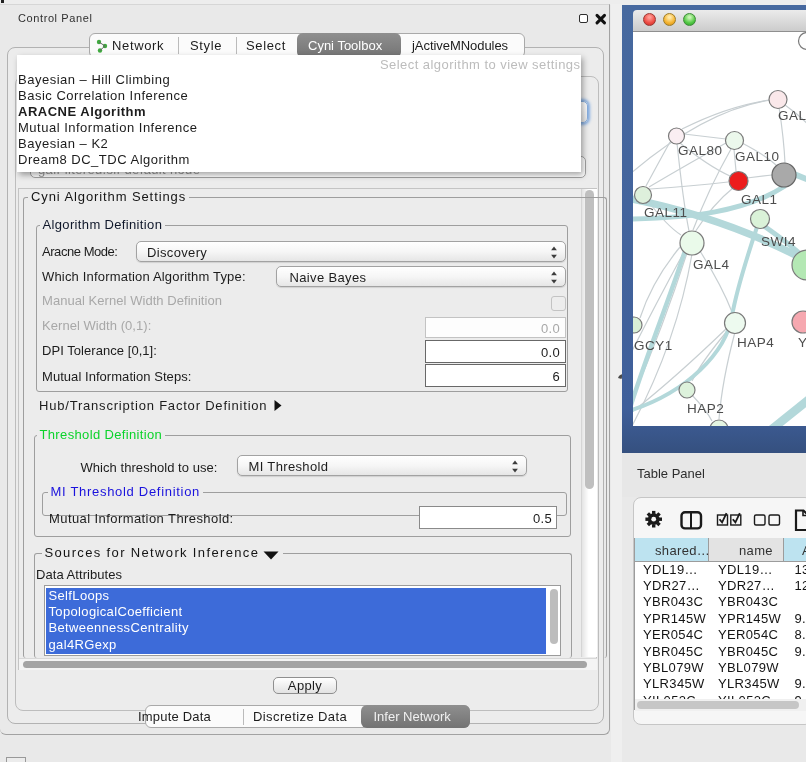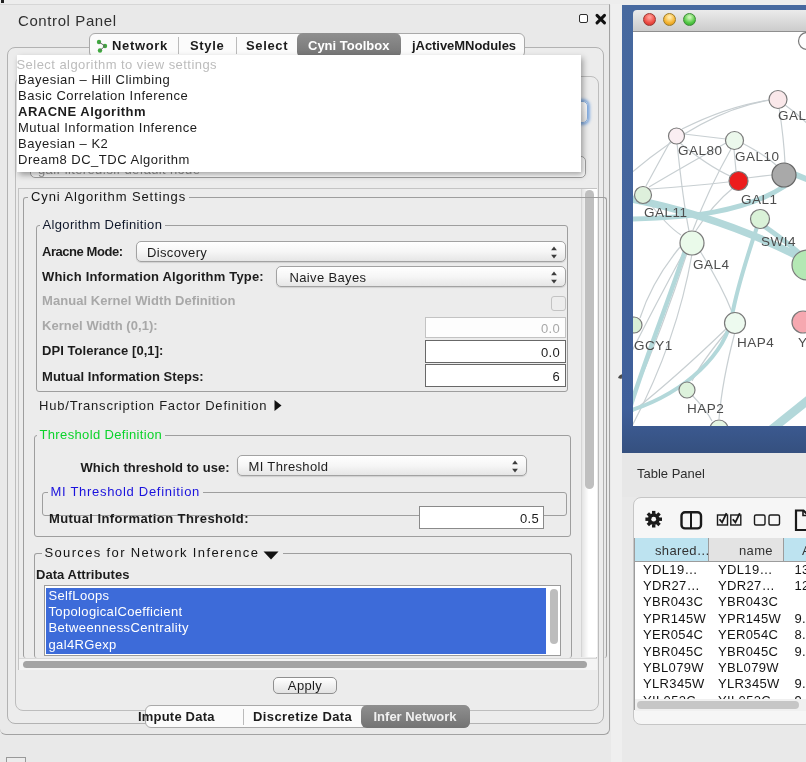--- a/index.html
+++ b/index.html
@@ -1,34 +1,34 @@
 <!DOCTYPE html>
 <html><head>
 <meta charset="utf-8">
 <style>
 html,body{margin:0;padding:0}
 body{width:806px;height:762px;background:#e9e9e9;font-family:"Liberation Sans",sans-serif;overflow:hidden;position:relative;font-size:13px;color:#1c1c1c;letter-spacing:0.35px}
 .abs{position:absolute}
 .grp{position:absolute;border:1px solid #9e9e9e;border-radius:3px;box-sizing:border-box}
 .gt{position:absolute;top:-8px;background:#ececec;padding:0 3px;line-height:13px;white-space:nowrap}
-.lbl{position:absolute;font-weight:bold;white-space:nowrap;letter-spacing:0.05px}
+.lbl{position:absolute;font-weight:normal;white-space:nowrap;letter-spacing:0.05px}
 .combo{position:absolute;border:1px solid #a2a2a2;border-radius:5px;background:linear-gradient(#ffffff,#f6f6f6 50%,#e6e6e6);box-shadow:0 1px 1px rgba(0,0,0,.12);box-sizing:border-box}
 .combo .ct{position:absolute;top:2.5px;white-space:nowrap}
 .arr{position:absolute;right:7px;top:3px;width:8px;height:15px}
 .fld{position:absolute;background:#fff;box-sizing:border-box}
 .fld span{position:absolute;right:5px;top:3px}
 </style>
 </head>
 <body>
 
 <div class="abs" style="left:0;top:0;width:806px;height:5px;background:#ededed"></div>
 <div class="abs" style="left:1px;top:0;width:3px;height:3px;background:#222"></div>
 
 <div class="abs" style="left:0;top:4px;width:610px;height:731px;background:#e9e9e9;border-right:1px solid #a2a2a2;border-bottom:1px solid #a2a2a2;border-top:1px solid #d6d6d6;box-sizing:border-box;border-radius:0 0 6px 6px"></div>
-<div class="abs" style="left:18px;top:12px;font-size:15px;color:#303030;letter-spacing:0.6px">Control Panel</div>
+<div class="abs" style="left:18px;top:12px;font-size:11px;color:#303030;letter-spacing:0.6px">Control Panel</div>
 
 <div class="abs" style="left:579px;top:14px;width:7px;height:7px;border:1.5px solid #2e2e2e;background:#fff;border-radius:2px"></div>
 <svg class="abs" style="left:594px;top:12px" width="14" height="14" viewBox="0 0 14 14">
     <path d="M3 3.4 L10.5 10.9 M10.5 3.4 L3 10.9" stroke="#111" stroke-width="3" stroke-linecap="round"></path>
   </svg>
 
 <div class="abs" style="left:7px;top:47px;width:597px;height:677px;background:#ececec;border:1px solid #b2b2b2;border-radius:8px;box-sizing:border-box"></div>
 
 <div class="abs" style="left:89px;top:33px;width:436px;height:25px;background:#fbfbfb;border:1px solid #a9a9a9;border-radius:6px;box-sizing:border-box"></div>
 <div class="abs" style="left:178px;top:37px;width:1px;height:17px;background:#bbb"></div>
@@ -111,21 +111,21 @@
     <span class="ct" style="left:11px">MI Threshold</span>
     <svg class="arr" width="7" height="14" viewBox="0 0 7 14">
       <path d="M3.5 1.5 L6.2 5 H0.8 Z" fill="#3c3c3c"></path>
       <path d="M3.5 12.5 L0.8 9 H6.2 Z" fill="#3c3c3c"></path>
     </svg>
   </div>
 <div class="grp" style="left:41.5px;top:491.5px;width:525px;height:24px">
   <span class="gt" style="left:5px;color:#1a12dd;letter-spacing:0.7px">MI Threshold Definition</span>
 </div>
 <div class="lbl" style="left:49px;top:510.5px;letter-spacing:0.42px">Mutual Information Threshold:</div>
-<div class="fld" style="left:419px;top:506px;width:125px;height:23px;border:1px solid #8a8a8a">
+<div class="fld" style="left:419px;top:506px;width:138px;height:23px;border:1px solid #8a8a8a">
     <span style="top:4px;right:4px">0.5</span>
   </div>
 
 <div class="grp" style="left:33.5px;top:553px;width:538.5px;height:105px;border-bottom:none">
   <span class="gt" style="left:7px;letter-spacing:1.35px;padding-right:24px;color:#141414">Sources for Network Inference</span>
 </div>
 <svg class="abs" style="left:263px;top:550.5px" width="16" height="9" viewBox="0 0 16 9">
     <path d="M0.5 0.5 H15.5 L8 8.5 Z" fill="#111"></path>
   </svg>
 <div class="lbl" style="left:36px;top:567px">Data Attributes</div>
@@ -137,21 +137,21 @@
 <div class="abs" style="left:273px;top:677px;width:64px;height:17px;border:1px solid #8f8f8f;border-radius:5px;background:linear-gradient(#ffffff,#e2e2e2);text-align:center;line-height:16px;box-sizing:border-box">Apply</div>
 
 <div class="abs" style="left:145px;top:705px;width:325px;height:23px;background:#fbfbfb;border:1px solid #a9a9a9;border-radius:6px;box-sizing:border-box"></div>
 <div class="abs" style="left:243px;top:709px;width:1px;height:16px;background:#bbb"></div>
 <div class="abs" style="left:361px;top:705px;width:109px;height:23px;background:linear-gradient(#8f8f8f,#737373);border-radius:6px"></div>
 <div class="lbl" style="left:138px;top:709px;letter-spacing:0.2px">Impute Data</div>
 <div class="lbl" style="left:253px;top:709px;letter-spacing:0.4px">Discretize Data</div>
 <div class="lbl" style="left:373.5px;top:709px;color:#f0f0f0;letter-spacing:0px">Infer Network</div>
 
 <div class="abs" style="left:16.5px;top:55px;width:564px;height:117px;background:#fff;box-shadow:2px 3px 6px rgba(0,0,0,.35)"></div>
-<div class="abs" style="left:16.5px;top:57px;width:564px;text-align:left;color:#bcbcbc;letter-spacing:0.45px">Select algorithm to view settings</div>
+<div class="abs" style="left:16.5px;top:57px;width:564px;text-align:right;color:#bcbcbc;letter-spacing:0.45px">Select algorithm to view settings</div>
 <div class="abs" style="left:18px;top:72px;line-height:16px;white-space:nowrap;letter-spacing:0.5px">Bayesian – Hill Climbing<br>Basic Correlation Inference<br><b>ARACNE Algorithm</b><br>Mutual Information Inference<br>Bayesian – K2<br>Dream8 DC_TDC Algorithm</div>
 
 <div class="abs" style="left:6px;top:757px;width:18px;height:8px;background:#ececec;border:1px solid #999"></div>
 
 <div class="abs" style="left:611px;top:4px;width:11px;height:758px;background:#efefef"></div>
 <svg class="abs" style="left:616.5px;top:372.5px" width="7" height="8" viewBox="0 0 7 8">
     <path d="M1 5 Q2 1.5 6 1 Q5 4 4.5 6 Z" fill="#4a4a4a"></path>
   </svg>
 
 <div class="abs" style="left:622px;top:5px;width:184px;height:448px;background:linear-gradient(#47699f,#3f5f9a 90%,#35507f)"></div>

